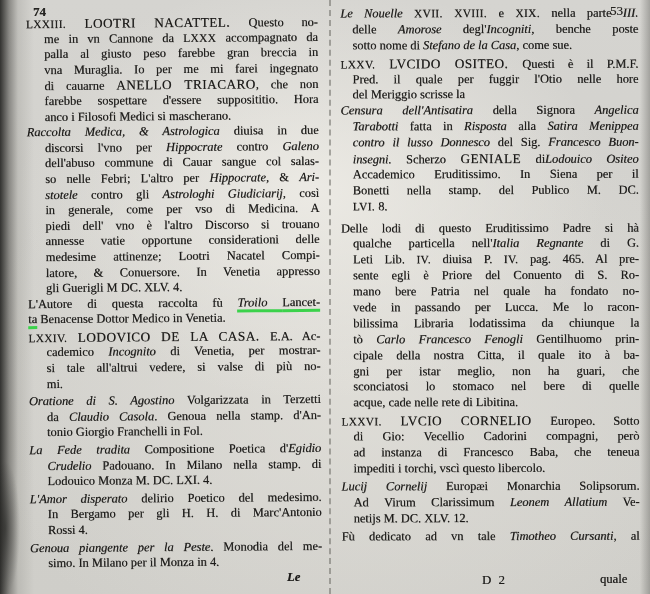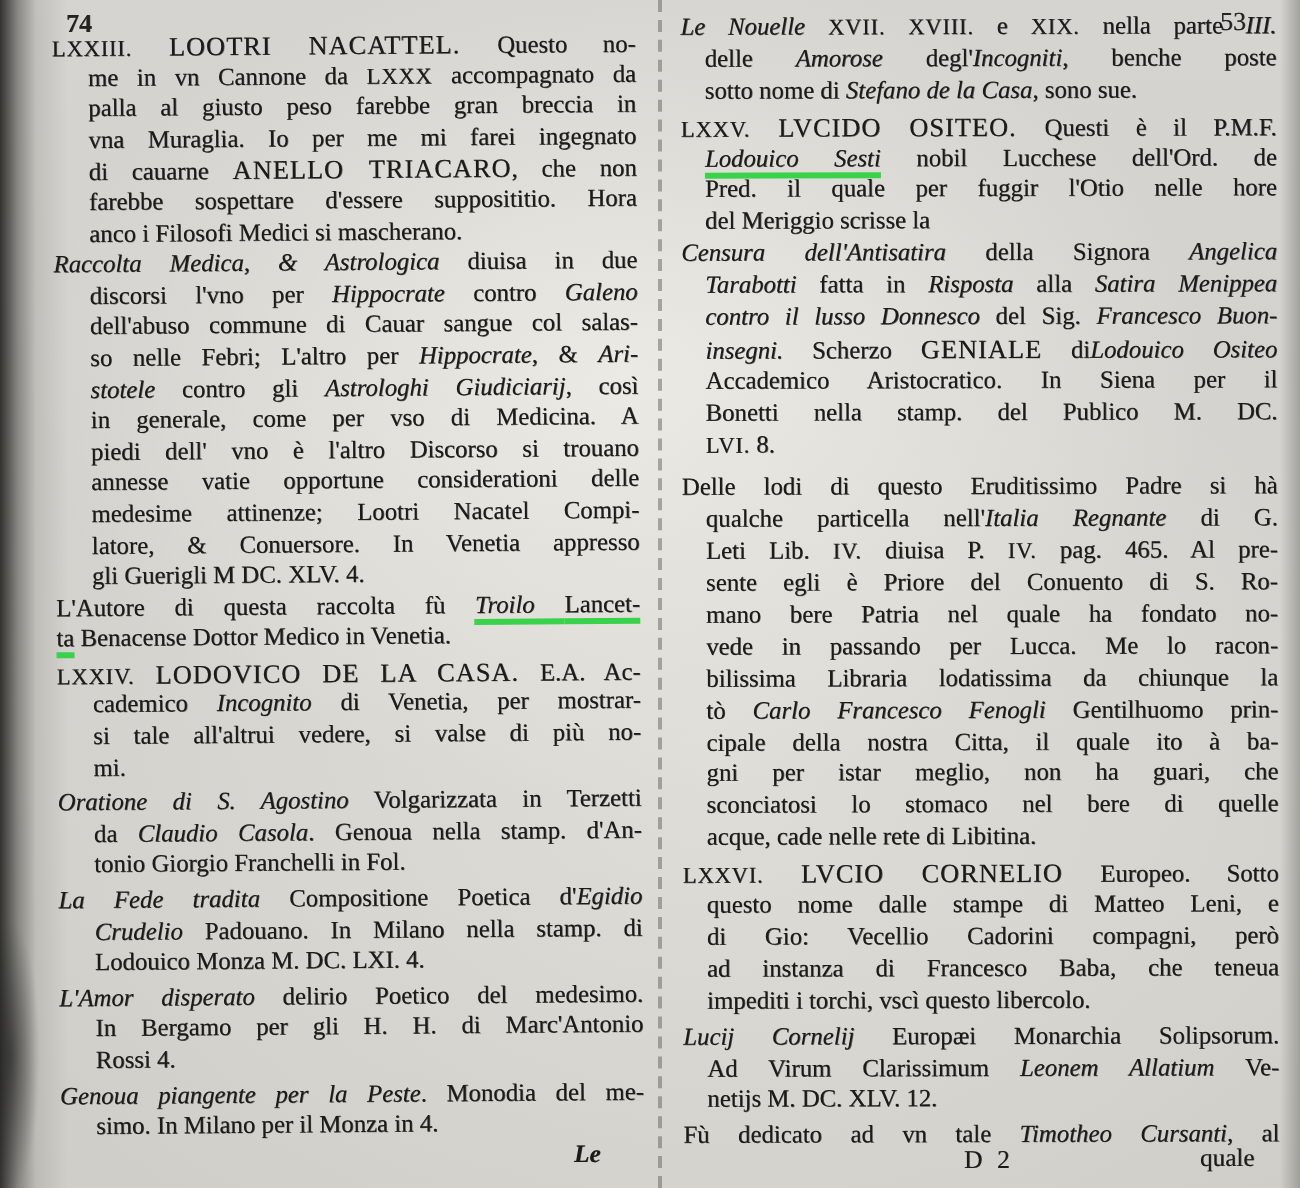--- a/index.html
+++ b/index.html
@@ -89,46 +89,44 @@
       <div class="line e"><span>Lodouico Monza M. DC. LXI. 4.</span></div>
       <div class="line h" style="margin-top: 2px;"><span class="it">L'Amor disperato</span><span> delirio Poetico del medesimo.</span></div>
       <div class="line"><span>In Bergamo per gli H. H. di Marc'Antonio</span></div>
       <div class="line e"><span>Rossi 4.</span></div>
       <div class="line h" style="margin-top: 2px;"><span class="it">Genoua piangente per la Peste</span><span>. Monodia del me-</span></div>
       <div class="line e"><span>simo. In Milano per il Monza in 4.</span></div>
     </div>
   <div class="col col-right">
       <div class="line h"><span class="it">Le Nouelle</span><span class="smcp"> XVII. XVIII. </span><span>e</span><span class="smcp"> XIX. </span><span>nella parte </span><span class="it">III.</span></div>
       <div class="line"><span>delle </span><span class="it">Amorose</span><span> degl'</span><span class="it">Incogniti</span><span>, benche poste</span></div>
-      <div class="line e"><span>sotto nome di </span><span class="it">Stefano de la Casa</span><span>, sono sue.</span></div>
+      <div class="line e"><span>sotto nome di </span><span class="it">Stefano de la Casa</span><span>, come sue.</span></div>
       <div class="line h" style="margin-top: 2px;"><span class="smcp">LXXV.</span><span class="caps"> LVCIDO OSITEO. </span><span>Questi è il P.M.F.</span></div>
-      <div class="line"><span class="it gul">Lodouico Sesti</span><span> nobil Lucchese dell'Ord. de</span></div>
       <div class="line"><span>Pred. il quale per fuggir l'Otio nelle hore</span></div>
       <div class="line e"><span>del Meriggio scrisse la</span></div>
       <div class="line h"><span class="it">Censura dell'Antisatira</span><span> della Signora </span><span class="it">Angelica</span></div>
       <div class="line"><span class="it">Tarabotti</span><span> fatta in </span><span class="it">Risposta</span><span> alla </span><span class="it">Satira Menippea</span></div>
       <div class="line"><span class="it">contro il lusso Donnesco</span><span> del Sig. </span><span class="it">Francesco Buon-</span></div>
       <div class="line"><span class="it">insegni.</span><span> Scherzo </span><span class="caps">GENIALE</span><span> di</span><span class="it">Lodouico Ositeo</span></div>
-      <div class="line"><span>Accademico Aristocratico. In Siena per il</span></div>
+      <div class="line"><span>Accademico Eruditissimo. In Siena per il</span></div>
       <div class="line"><span>Bonetti nella stamp. del Publico M. DC.</span></div>
       <div class="line e"><span class="smcp">LVI.</span><span> 8.</span></div>
       <div class="line h" style="margin-top: 6px;"><span>Delle lodi di questo Eruditissimo Padre si hà</span></div>
       <div class="line"><span>qualche particella nell'</span><span class="it">Italia Regnante</span><span> di G.</span></div>
       <div class="line"><span>Leti Lib. </span><span class="smcp">IV.</span><span> diuisa P. </span><span class="smcp">IV.</span><span> pag. 465. Al pre-</span></div>
       <div class="line"><span>sente egli è Priore del Conuento di S. Ro-</span></div>
       <div class="line"><span>mano bere Patria nel quale ha fondato no-</span></div>
       <div class="line"><span>vede in passando per Lucca. Me lo racon-</span></div>
       <div class="line"><span>bilissima Libraria lodatissima da chiunque la</span></div>
       <div class="line"><span>tò </span><span class="it">Carlo Francesco Fenogli</span><span> Gentilhuomo prin-</span></div>
       <div class="line"><span>cipale della nostra Citta, il quale ito à ba-</span></div>
       <div class="line"><span>gni per istar meglio, non ha guari, che</span></div>
       <div class="line"><span>sconciatosi lo stomaco nel bere di quelle</span></div>
       <div class="line e"><span>acque, cade nelle rete di Libitina.</span></div>
       <div class="line h" style="margin-top: 2px;"><span class="smcp">LXXVI.</span><span class="caps"> LVCIO CORNELIO </span><span>Europeo. Sotto</span></div>
-      <div class="line"><span>questo nome dalle stampe di Matteo Leni, e</span></div>
       <div class="line"><span>di Gio: Vecellio Cadorini compagni, però</span></div>
       <div class="line"><span>ad instanza di Francesco Baba, che teneua</span></div>
       <div class="line e"><span>impediti i torchi, vscì questo libercolo.</span></div>
       <div class="line h" style="margin-top: 2px;"><span class="it">Lucij Cornelij</span><span> Europæi Monarchia Solipsorum.</span></div>
       <div class="line"><span>Ad Virum Clarissimum </span><span class="it">Leonem Allatium</span><span> Ve-</span></div>
       <div class="line e"><span>netijs M. DC. XLV. 12.</span></div>
       <div class="line h" style="margin-top: 2px;"><span>Fù dedicato ad vn tale </span><span class="it">Timotheo Cursanti</span><span>, al</span></div>
     </div>
 
   <div class="catchword-left">Le</div>

